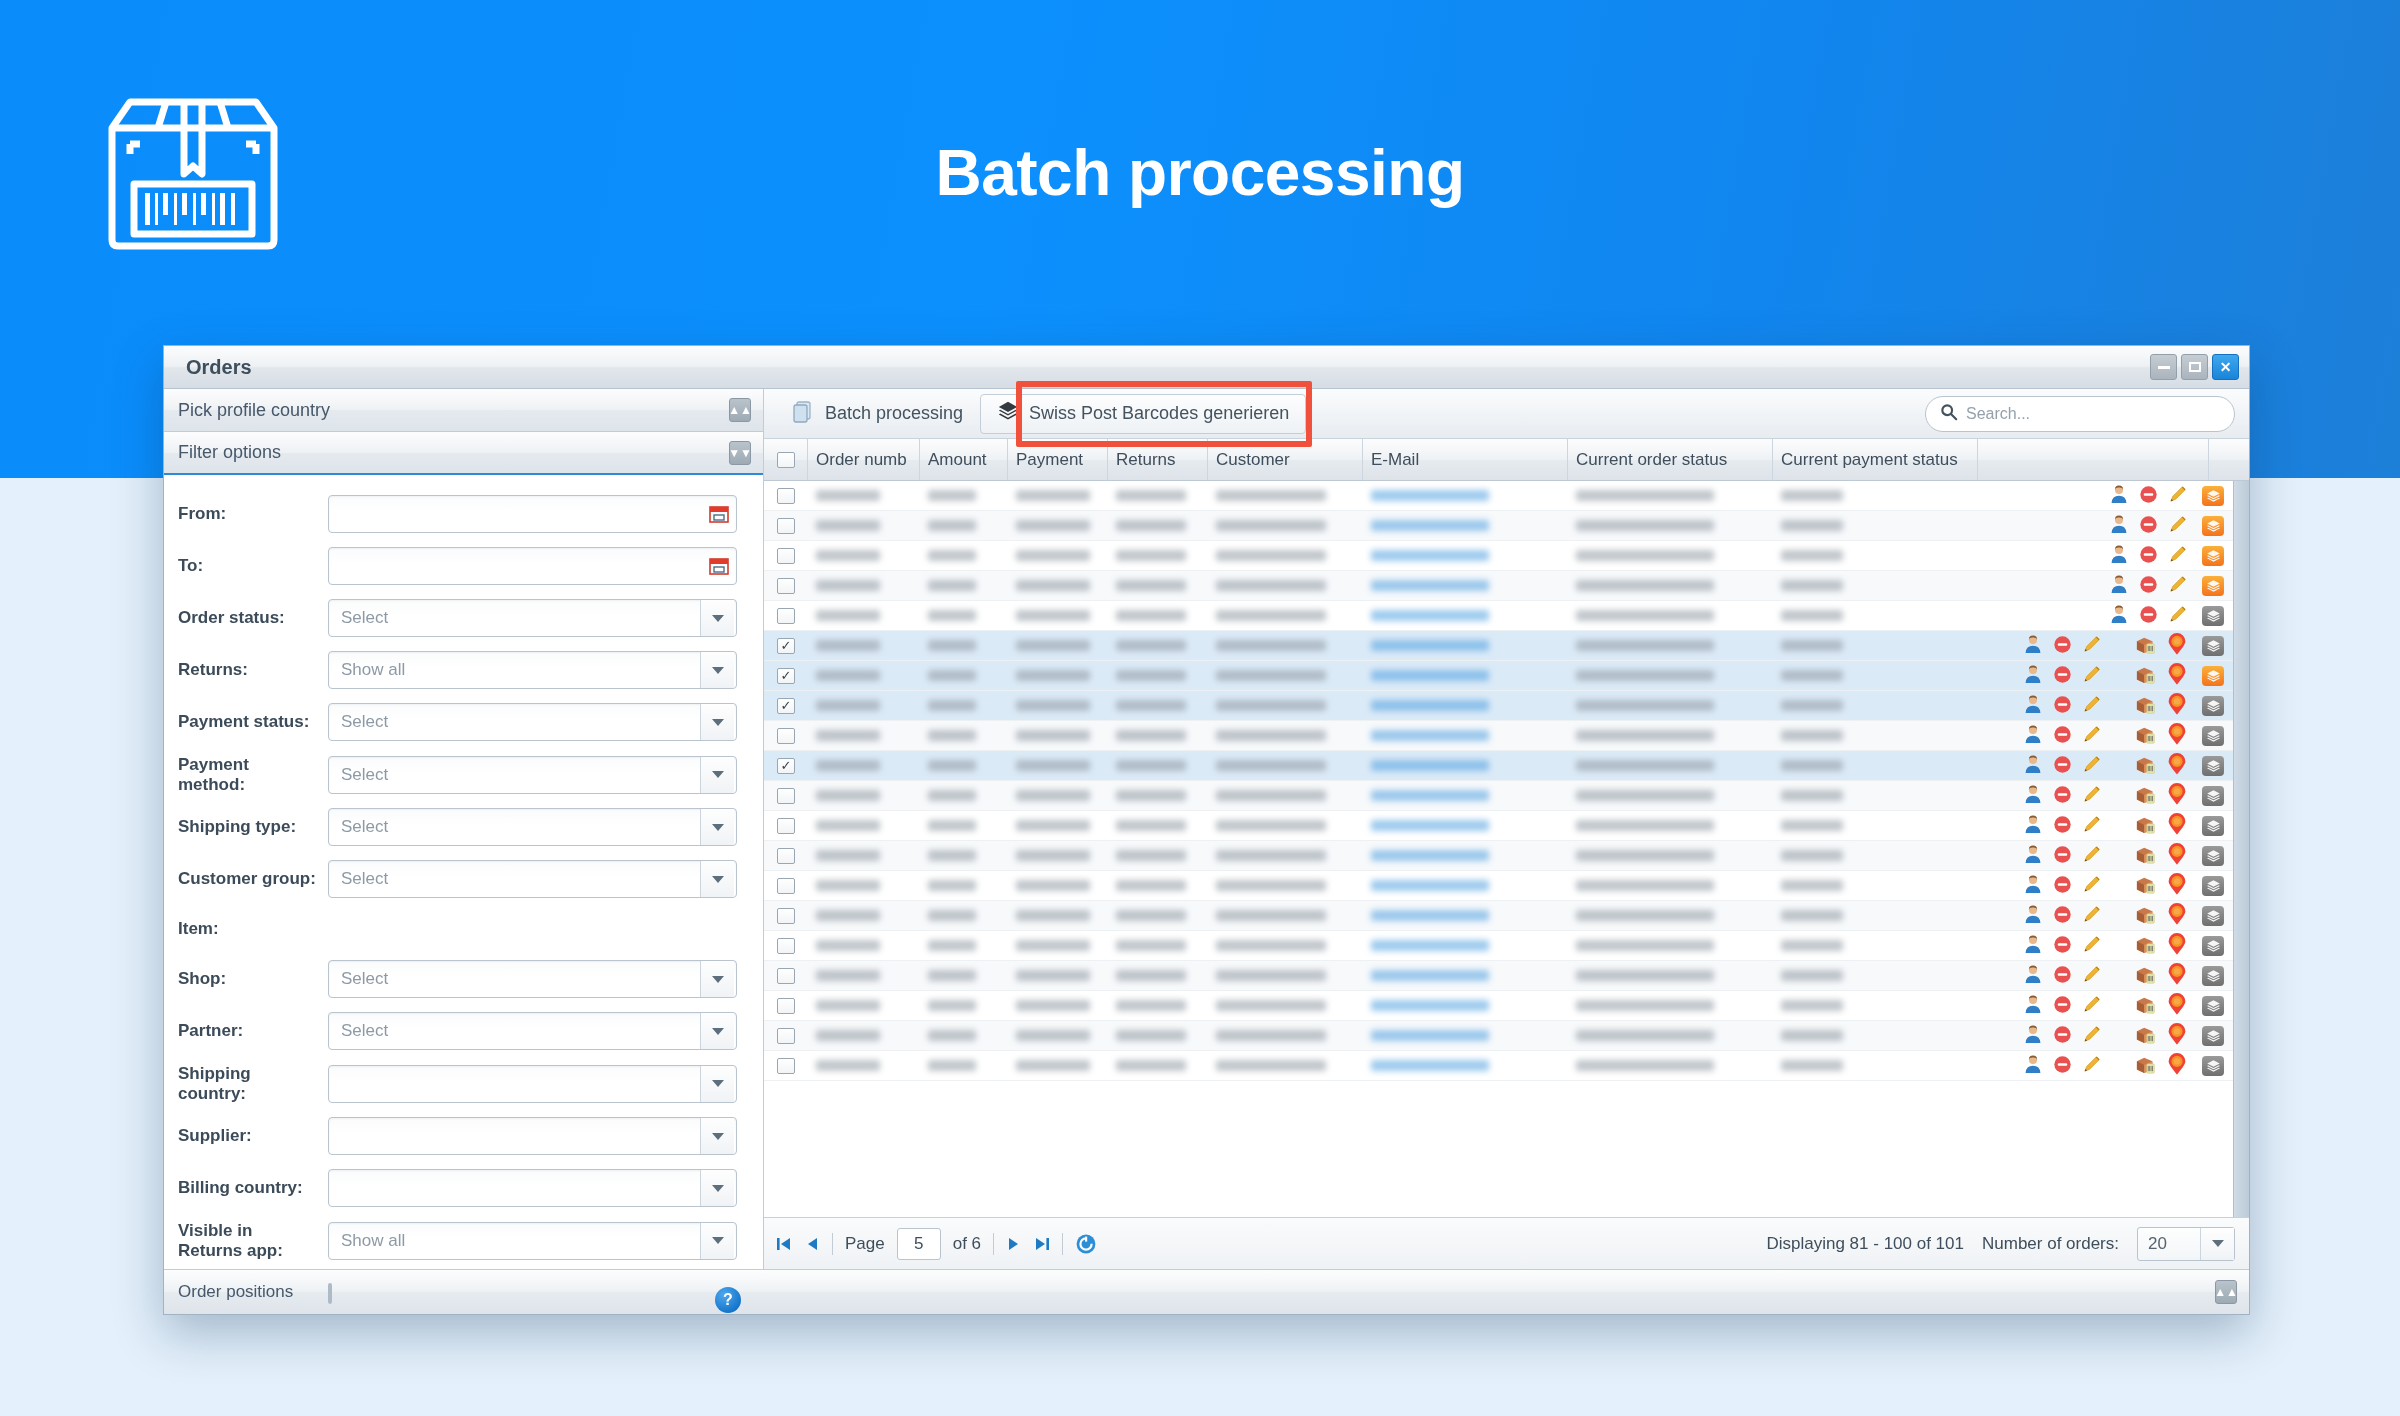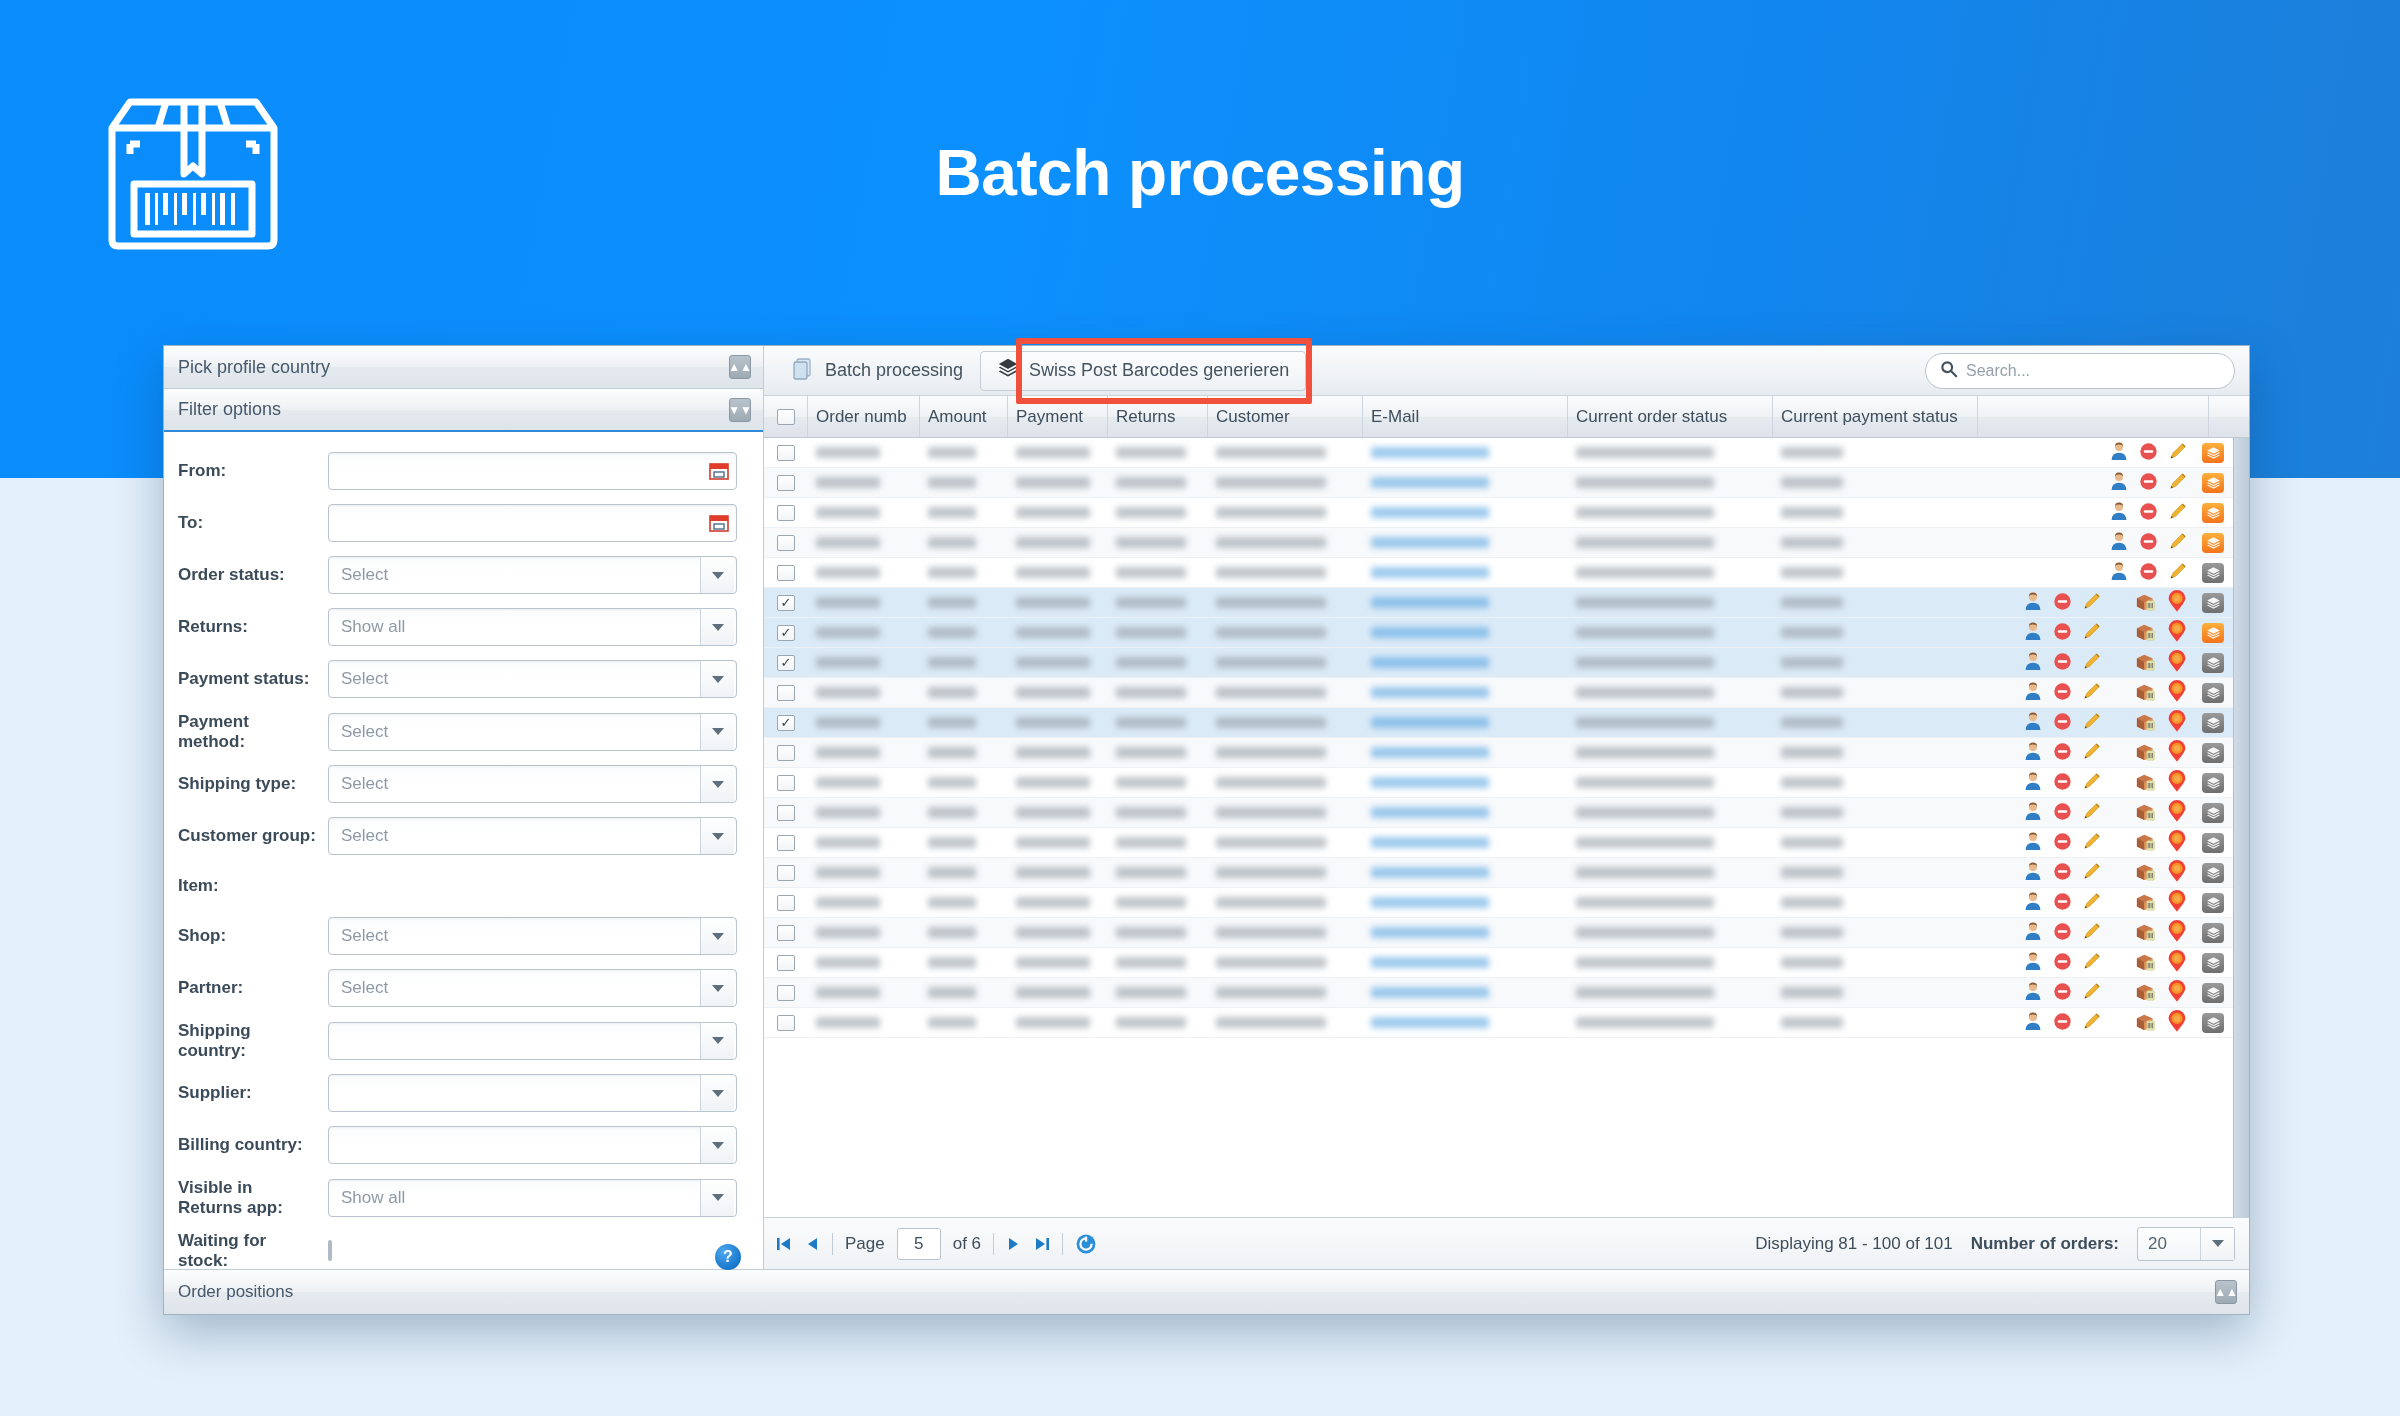--- a/index.html
+++ b/index.html
@@ -236,20 +236,32 @@
       <rect x="122" y="105" width="5" height="32"></rect>
       <rect x="133" y="105" width="4" height="32"></rect>
     </g>
   </svg>
 </div>
 
 <div class="hero-title">Batch processing</div>
 
 <div class="window">
 
+  <div class="titlebar">
+    <div class="titlebar-label">Orders</div>
+    <div class="winbtns">
+      <div class="winbtn">
+          <span class="glyph-min"></span>
+        </div>
+      <div class="winbtn">
+          <span class="glyph-max"></span>
+        </div>
+      <div class="winbtn close">✕</div>
+    </div>
+  </div>
 
   <div class="wbody">
 
     <div class="leftpanel">
 
       <div class="panel-header">
         <span class="ph-label">Pick profile country</span>
         <span class="collapse-btn">▲▲</span>
       </div>
 
@@ -1932,21 +1944,21 @@
         <span class="divider"></span>
         <span class="pgbtn">
           <svg width="22" height="22" viewBox="0 0 22 22">
               <circle cx="11" cy="11" r="9.4" fill="#2b8fd8"></circle>
               <circle cx="11" cy="11" r="5.6" fill="none" stroke="#fff" stroke-width="2.2" stroke-dasharray="26 8"></circle>
               <rect x="10" y="3.6" width="2.2" height="5" fill="#fff"></rect>
             </svg>
         </span>
         <span class="pg-right">
           <span>Displaying 81 - 100 of 101</span>
-          <span style="font-weight:bold">Number of orders:</span>
+          <span style="font-weight:normal">Number of orders:</span>
           <span class="numsel">
             <span>20</span>
             <span class="dd-arrow">
                 <i></i>
               </span>
           </span>
         </span>
       </div>
 
     </div>

